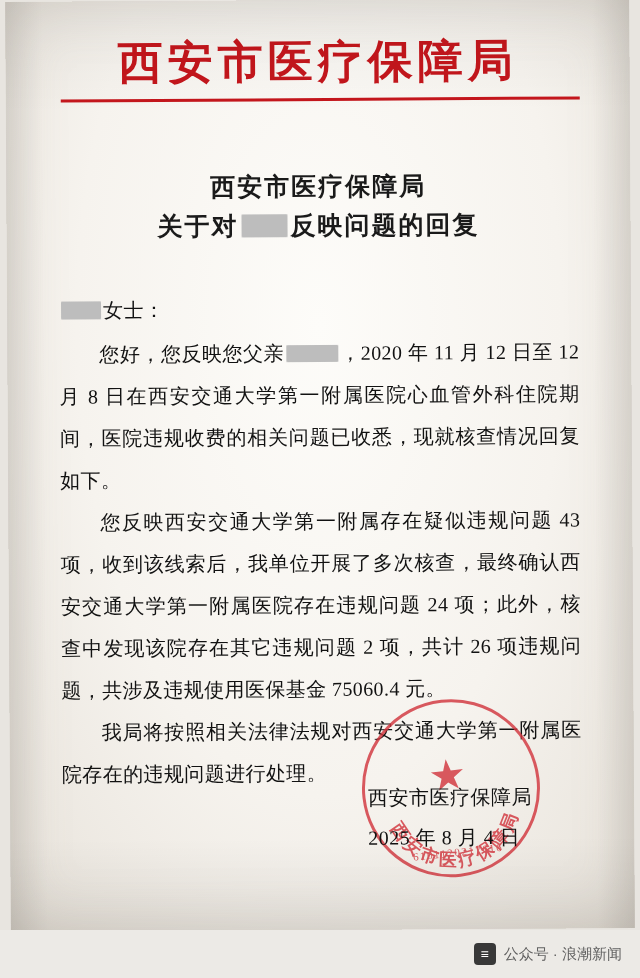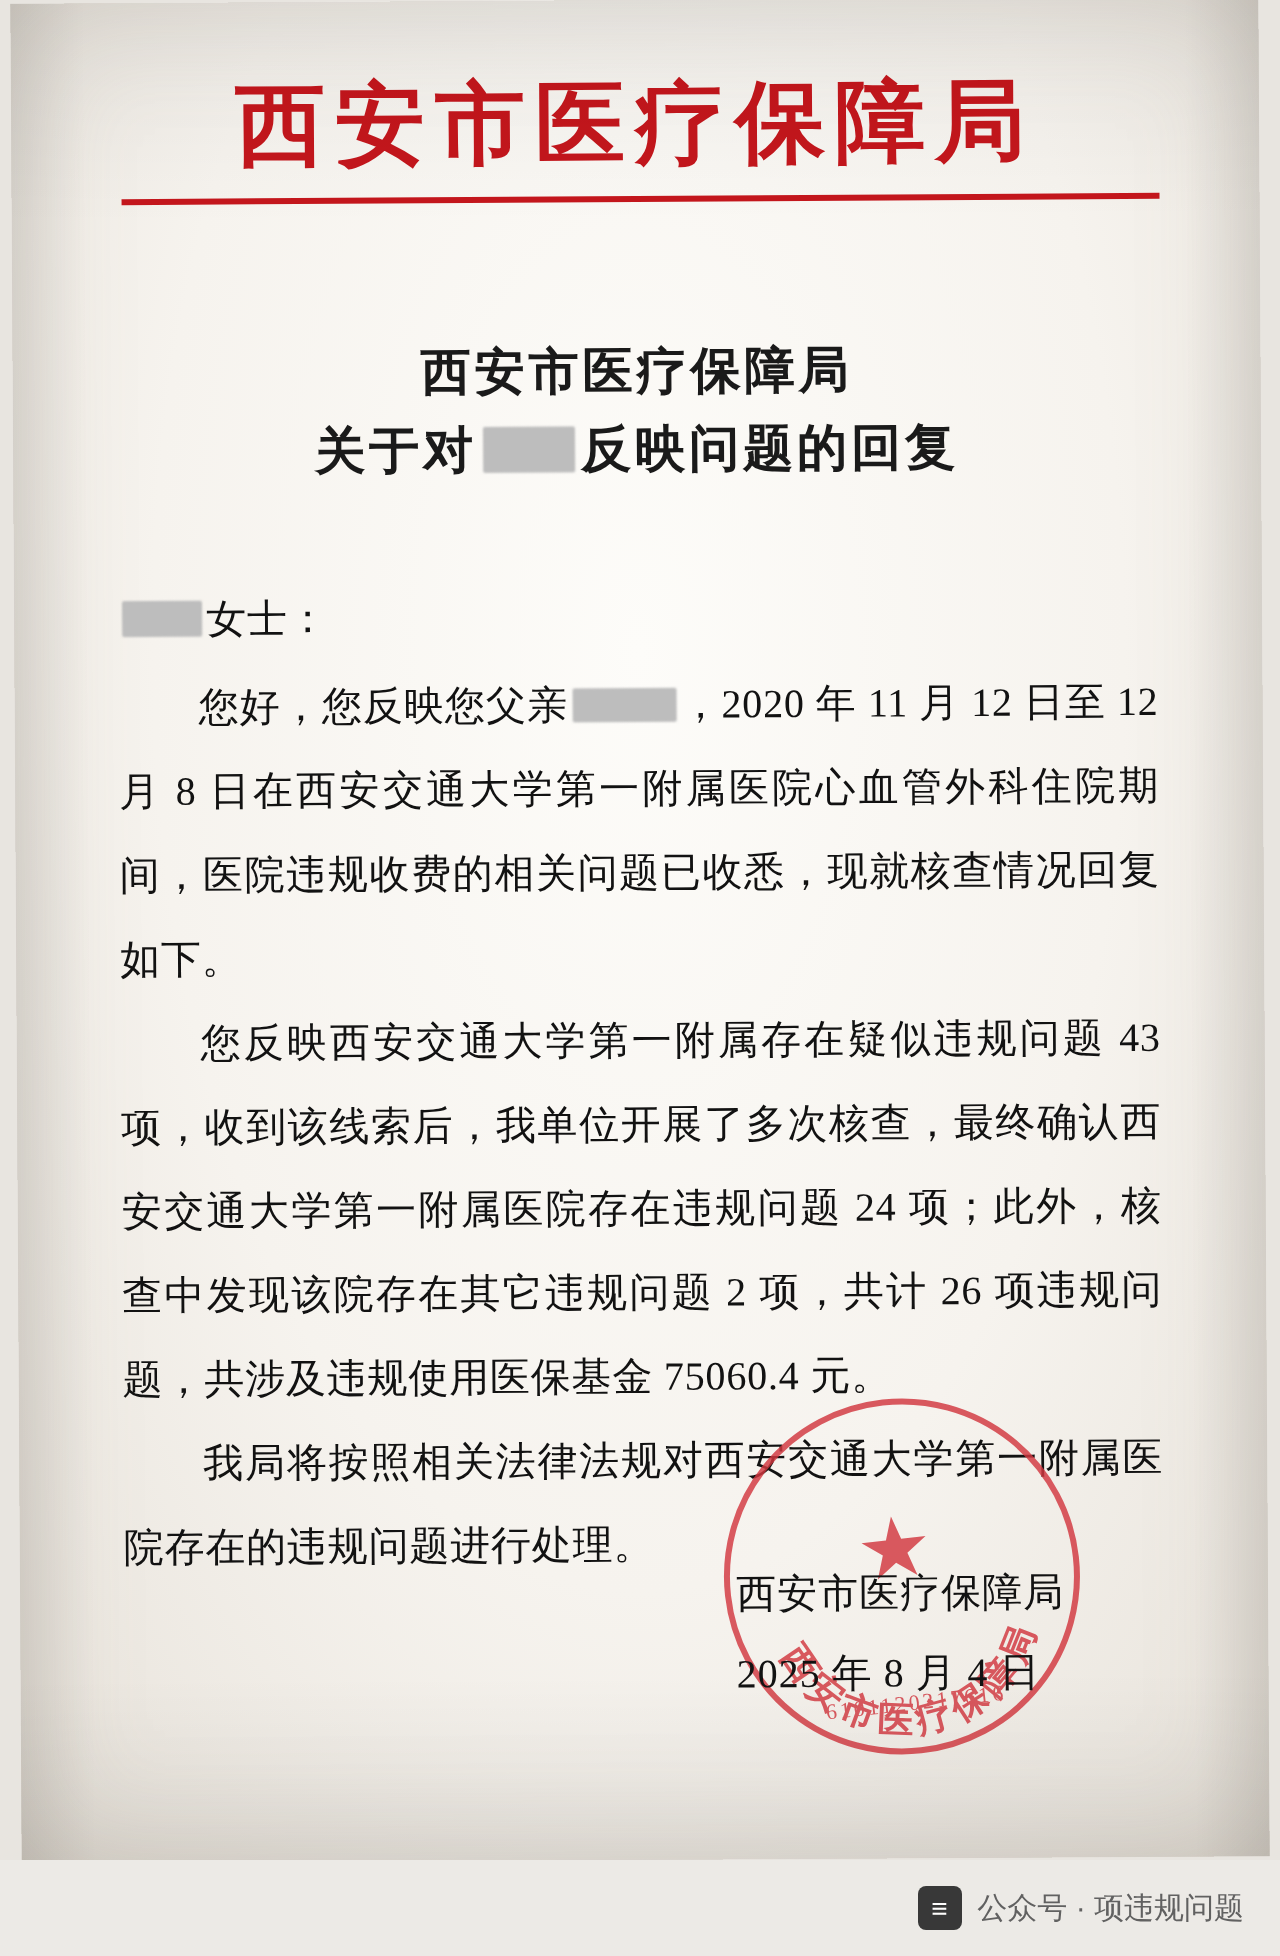--- a/index.html
+++ b/index.html
@@ -276,17 +276,17 @@
     <div id="sign-block">
       <div id="sign-org">西安市医疗保障局</div>
       <div id="sign-date">2025 年 8 月 4 日</div>
     </div>
 
   </div>
 
   <div id="bottom-bar">
     <div id="wm">
       <div id="wm-logo">≡</div>
-      <div id="wm-text">公众号 · 项违规问题</div>
+      <div id="wm-text">公众号 · 浪潮新闻</div>
     </div>
   </div>
 
 </div>
 
 </body></html>

